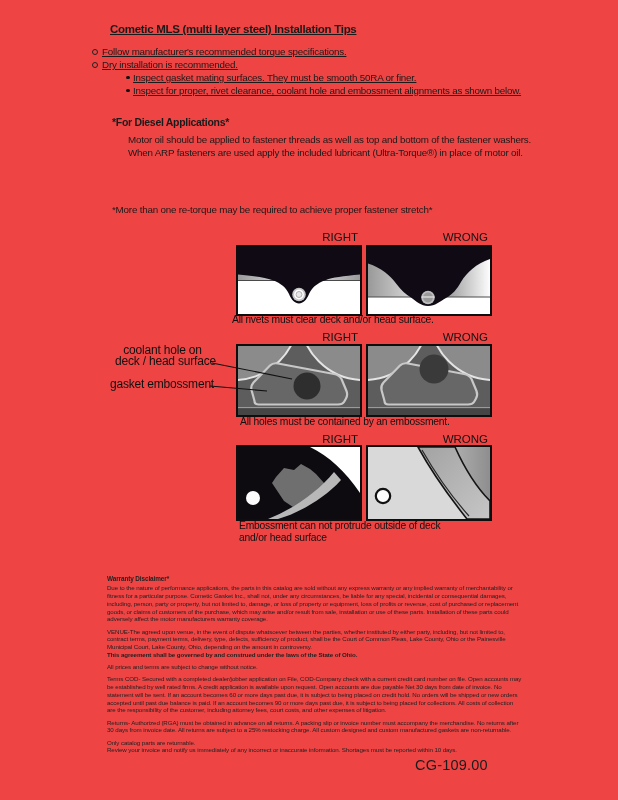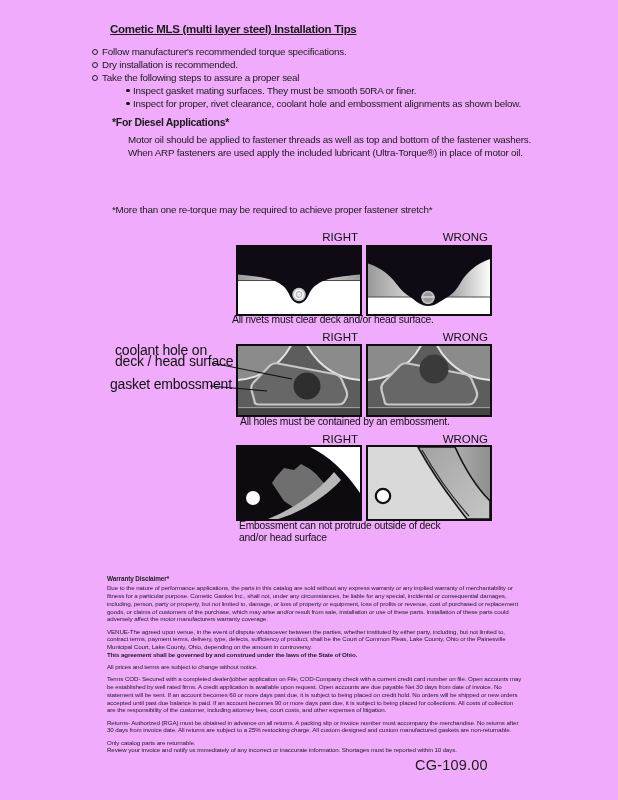--- a/index.html
+++ b/index.html
@@ -1,36 +1,36 @@
 <!DOCTYPE html>
 <html><head>
 <meta charset="utf-8">
 <style>
   html,body{margin:0;padding:0;background:#e9e9e9;}
-  .page{position:relative;width:618px;height:800px;background:#f0abfc;margin:0 auto;
+  .page{position:relative;width:618px;height:800px;background:#ef4444;margin:0 auto;
         font-family:"Liberation Sans","DejaVu Sans",sans-serif;color:#1a1a1a;overflow:hidden;}
   .abs{position:absolute;}
   .title{left:110px;top:23px;font-size:11.5px;font-weight:bold;letter-spacing:-0.3px;
          text-decoration:underline;white-space:nowrap;}
-  .bullets{left:92px;top:45px;width:480px;font-size:9.8px;letter-spacing:-0.2px;}
+  .bullets{left:92px;top:45px;width:480px;font-size:9.8px;letter-spacing:-0.2px;text-decoration:underline;}
   .b-row{display:flex;align-items:center;height:13px;white-space:nowrap;}
   .b-row.sub{padding-left:34px;}
   .mk-o{display:inline-block;width:4px;height:4px;border:1px solid #222;border-radius:50%;
         margin-right:4px;flex:0 0 auto;}
   .mk-dot{display:inline-block;width:3.5px;height:3.5px;background:#111;border-radius:50%;
         margin-right:3.5px;flex:0 0 auto;}
   .diesel-h{left:112px;top:116px;font-size:10.5px;font-weight:bold;letter-spacing:-0.3px;white-space:nowrap;}
   .para{left:112px;width:460px;font-size:9.8px;line-height:12.9px;letter-spacing:-0.2px;white-space:pre-line;}
   .para.p1{top:134px;margin-left:16px;}
   .para.p2{top:165px;}
   .para.p3{top:204px;}
   .rw-label{width:122px;text-align:right;font-size:11.5px;color:#111;white-space:nowrap;}
   .panel{display:block;border:2px solid #0e0e0e;background:#fff;}
   .caption{font-size:10.3px;letter-spacing:-0.2px;color:#111;line-height:11.5px;white-space:nowrap;}
-  .sideL{font-size:14px;line-height:11px;letter-spacing:-0.2px;text-align:left;color:#111;white-space:nowrap;}
+  .sideL{font-size:12px;line-height:11px;letter-spacing:-0.2px;text-align:center;color:#111;white-space:nowrap;}
   .leaders{pointer-events:none;}
   .disc{left:107px;top:575px;width:442px;font-size:6.2px;line-height:7.75px;letter-spacing:-0.1px;color:#222;}
   .dh{font-weight:bold;font-size:6.4px;margin-bottom:1.5px;}
   .dp{white-space:pre-line;margin:0 0 4.5px 0;}
   .dp.tight{margin-bottom:0;}
   .dp.bold{font-weight:bold;}
   .code{left:387px;top:757px;font-size:14.5px;letter-spacing:0.2px;color:#1c1c1c;white-space:nowrap;margin-left:28px;}
 </style>
 </head>
 <body>
@@ -40,24 +40,20 @@
   <div class="abs title">Cometic MLS (multi layer steel) Installation Tips</div>
 
   <div class="abs bullets">
     <div class="b-row">
       <span class="mk-o"></span>
       <span>Follow manufacturer's recommended torque specifications.</span>
     </div>
     <div class="b-row">
       <span class="mk-o"></span>
       <span>Dry installation is recommended.</span>
-    </div>
-    <div class="b-row">
-      <span class="mk-o"></span>
-      <span>Take the following steps to assure a proper seal</span>
     </div>
     <div class="b-row sub">
       <span class="mk-dot"></span>
       <span>Inspect gasket mating surfaces.  They must be smooth 50RA or finer.</span>
     </div>
     <div class="b-row sub">
       <span class="mk-dot"></span>
       <span>Inspect for proper, rivet clearance, coolant hole and embossment alignments as shown below.</span>
     </div>
   </div>

